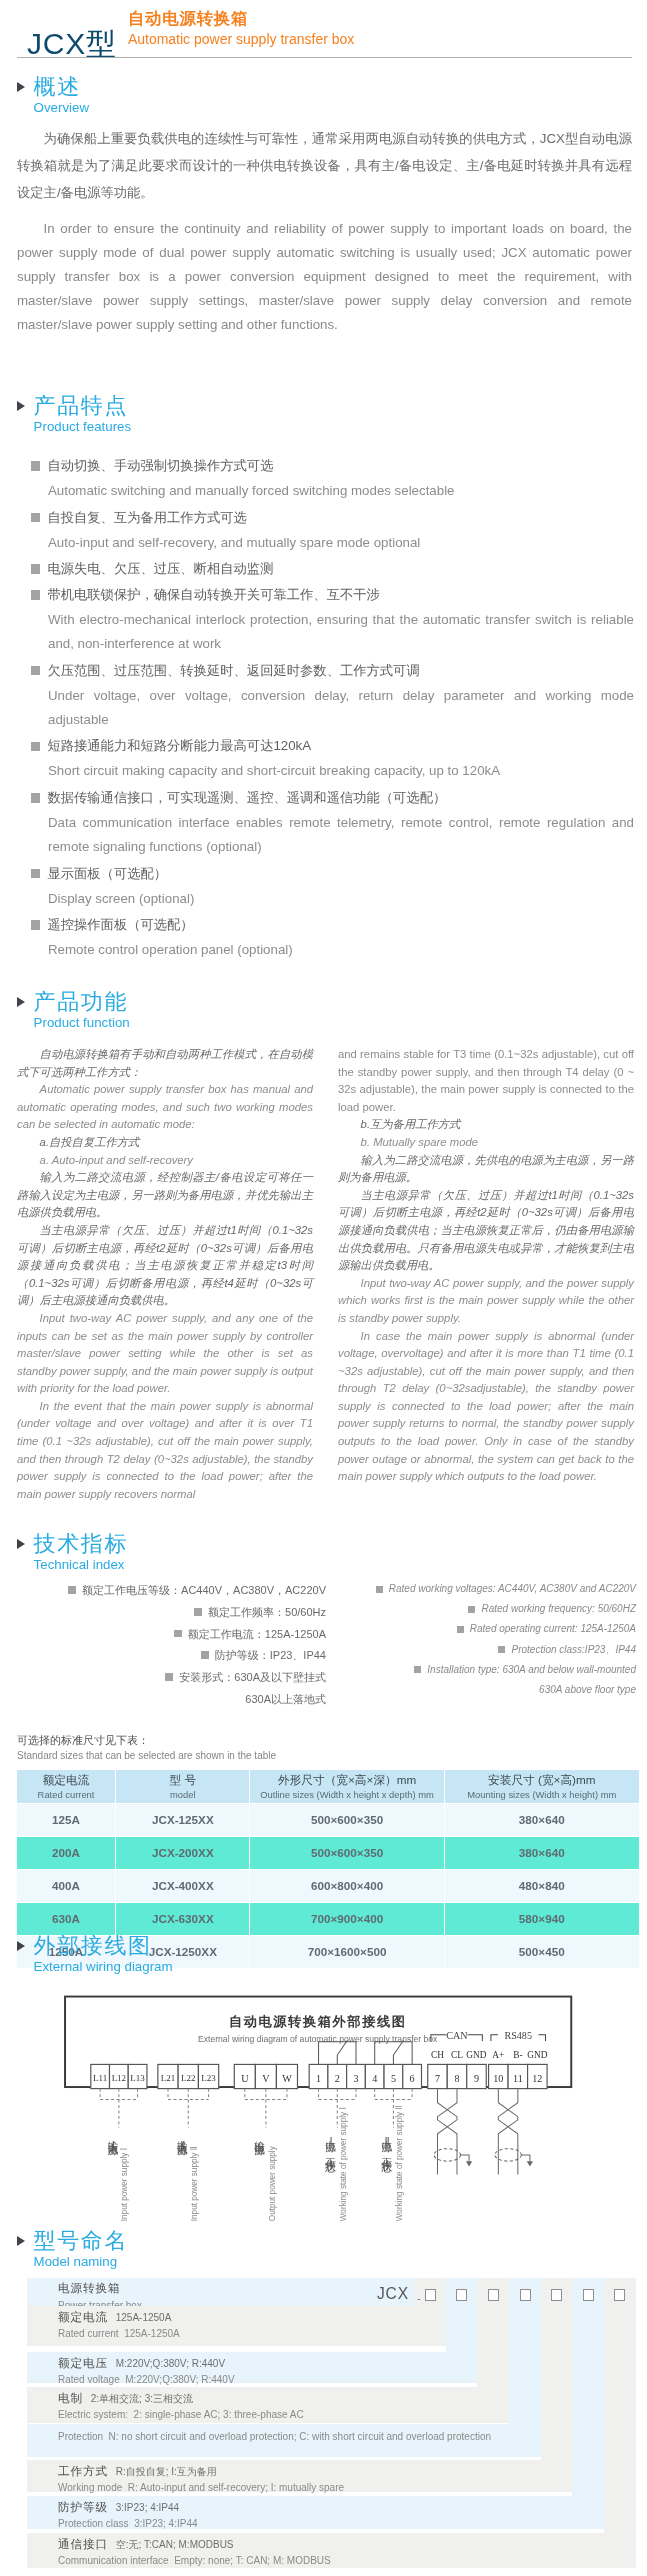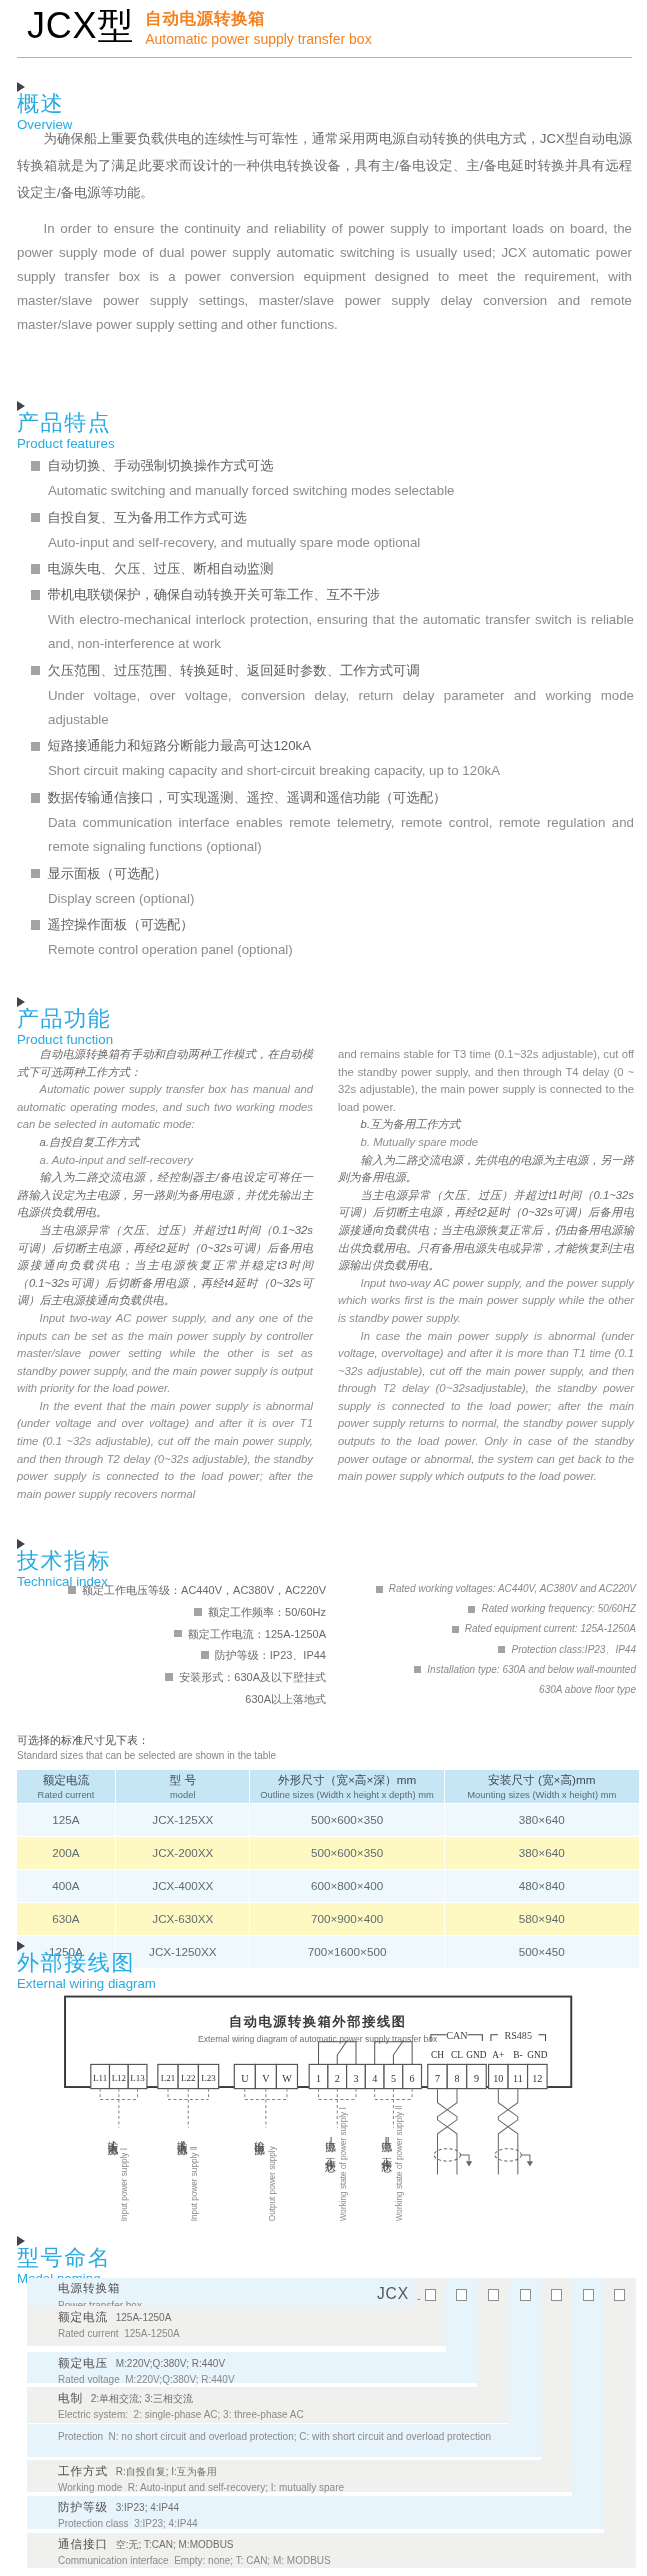--- a/index.html
+++ b/index.html
@@ -1,26 +1,26 @@
 <!DOCTYPE html>
 <html style="font-size:12.5px"><head>
 <meta charset="utf-8">
 <style>
   html,body{margin:0;padding:0;background:#fff;}
   .page{position:relative;width:648px;height:2576px;background:#fff;overflow:hidden;
         font-family:"Liberation Sans","DejaVu Sans",sans-serif;}
   
   .hdr{position:absolute;top:6.2px;left:27px;display:flex;align-items:flex-start;}
-  .hdr .model{font-size:36px;line-height:39px;color:#000000;letter-spacing:0.8px;}
+  .hdr .model{font-size:30px;line-height:39px;color:#0c4a6e;letter-spacing:0.8px;margin-top:18px;}
   .hdr .tblock{margin-left:11px;margin-top:2.3px;}
   .hdr .t-zh{font-size:16.4px;font-weight:bold;color:#f58220;letter-spacing:0.8px;}
   .hdr .t-en{font-size:14px;color:#f58220;margin-top:0.8px;}
   .hdivider{position:absolute;top:57px;left:17px;width:615px;height:0;border-top:0.8px solid #b0b0b0;}
   
-  .sec-head{position:absolute;left:17px;display:flex;align-items:flex-start;flex-direction:column;}
+  .sec-head{position:absolute;left:17px;display:flex;align-items:flex-start;}
   .tri{width:0;height:0;border-left:8.6px solid #42424a;border-top:5.5px solid transparent;
        border-bottom:5.5px solid transparent;margin-top:7px;margin-right:8.6px;}
   .h-zh{font-size:22px;color:#29abe2;letter-spacing:1.6px;line-height:23.4px;}
   .h-en{font-size:13.3px;color:#29abe2;margin-top:1.6px;}
   
   .ov-zh{position:absolute;top:125px;left:17px;width:615px;font-size:13.3px;line-height:27px;
          color:#6b6b6b;text-align:justify;text-indent:2em;}
   .ov-en{position:absolute;top:217px;left:17px;width:615px;font-size:13.3px;line-height:24px;
          color:#8a8a8a;text-align:justify;text-indent:2em;}
   
@@ -43,27 +43,27 @@
   .ti-item{font-size:11px;color:#6a6a6a;line-height:14px;margin-bottom:7.8px;display:flex;align-items:baseline;justify-content:flex-end;}
   .ti-item .sq{flex:0 0 auto;width:7.8px;height:7.8px;background:#a3a3a3;margin-right:6.2px;align-self:center;}
   .ti-item.cont{margin-left:67px;}
   .ti-right .ti-item{font-size:10px;color:#8a8a8a;margin-bottom:6.2px;}
   .ti-right .ti-item .sq{width:7px;height:7px;}
   .ti-right .ti-item.cont{margin-left:86px;}
   
   .tbl-intro-zh{position:absolute;top:1733px;left:17px;font-size:11px;color:#4d4d4d;}
   .tbl-intro-en{position:absolute;top:1750px;left:17px;font-size:10px;color:#868686;}
   table.sizes{position:absolute;top:1769px;left:15.6px;width:624px;border-collapse:collapse;}
-  table.sizes th,table.sizes td{border:1.6px solid #fff;text-align:center;vertical-align:middle;}
+  table.sizes th,table.sizes td{border:1.6px solid #fff;text-align:center;vertical-align:middle;font-weight:bold;}
   table.sizes th{background:#c6e5f5;font-weight:normal;padding:3.1px 1.6px;}
   table.sizes th .th-zh{font-size:11.7px;color:#3f4a52;}
   table.sizes th .th-en{font-size:9.4px;color:#5c6b75;margin-top:0.8px;}
   table.sizes td{font-size:11.7px;color:#5f6b73;height:30px;}
   table.sizes tr.odd td{background:#eff8fd;}
-  table.sizes tr.even td{background:#fef9c3;}
+  table.sizes tr.even td{background:#5eead4;}
   
   .wd-svg{position:absolute;top:1995px;left:0;}
   
   .mn{position:absolute;top:2276px;left:27px;width:610px;height:297px;padding-left:48px;}
   .mn .strip{position:absolute;top:1.6px;}
   .mn .bg-blue{background:#e8f4fb;}
   .mn .bg-gray{background:#f0f0ee;}
   .mn .row{position:absolute;left:0;box-sizing:border-box;padding:3.9px 0 0 31px;}
   .mn .l1{white-space:nowrap;}
   .mn .l1 .lab{font-size:11.7px;color:#4f4f4f;letter-spacing:0.8px;}
@@ -216,21 +216,21 @@
     <div class="ti-item">
         <span class="sq"></span>
         <span>Rated working voltages: AC440V, AC380V and AC220V</span>
       </div>
     <div class="ti-item">
         <span class="sq"></span>
         <span>Rated working frequency: 50/60HZ</span>
       </div>
     <div class="ti-item">
         <span class="sq"></span>
-        <span>Rated equipment current: 125A-1250A</span>
+        <span>Rated operating current: 125A-1250A</span>
       </div>
     <div class="ti-item">
         <span class="sq"></span>
         <span>Protection class:IP23、IP44</span>
       </div>
     <div class="ti-item">
         <span class="sq"></span>
         <span>Installation type: 630A and below wall-mounted</span>
       </div>
     <div class="ti-item cont">

